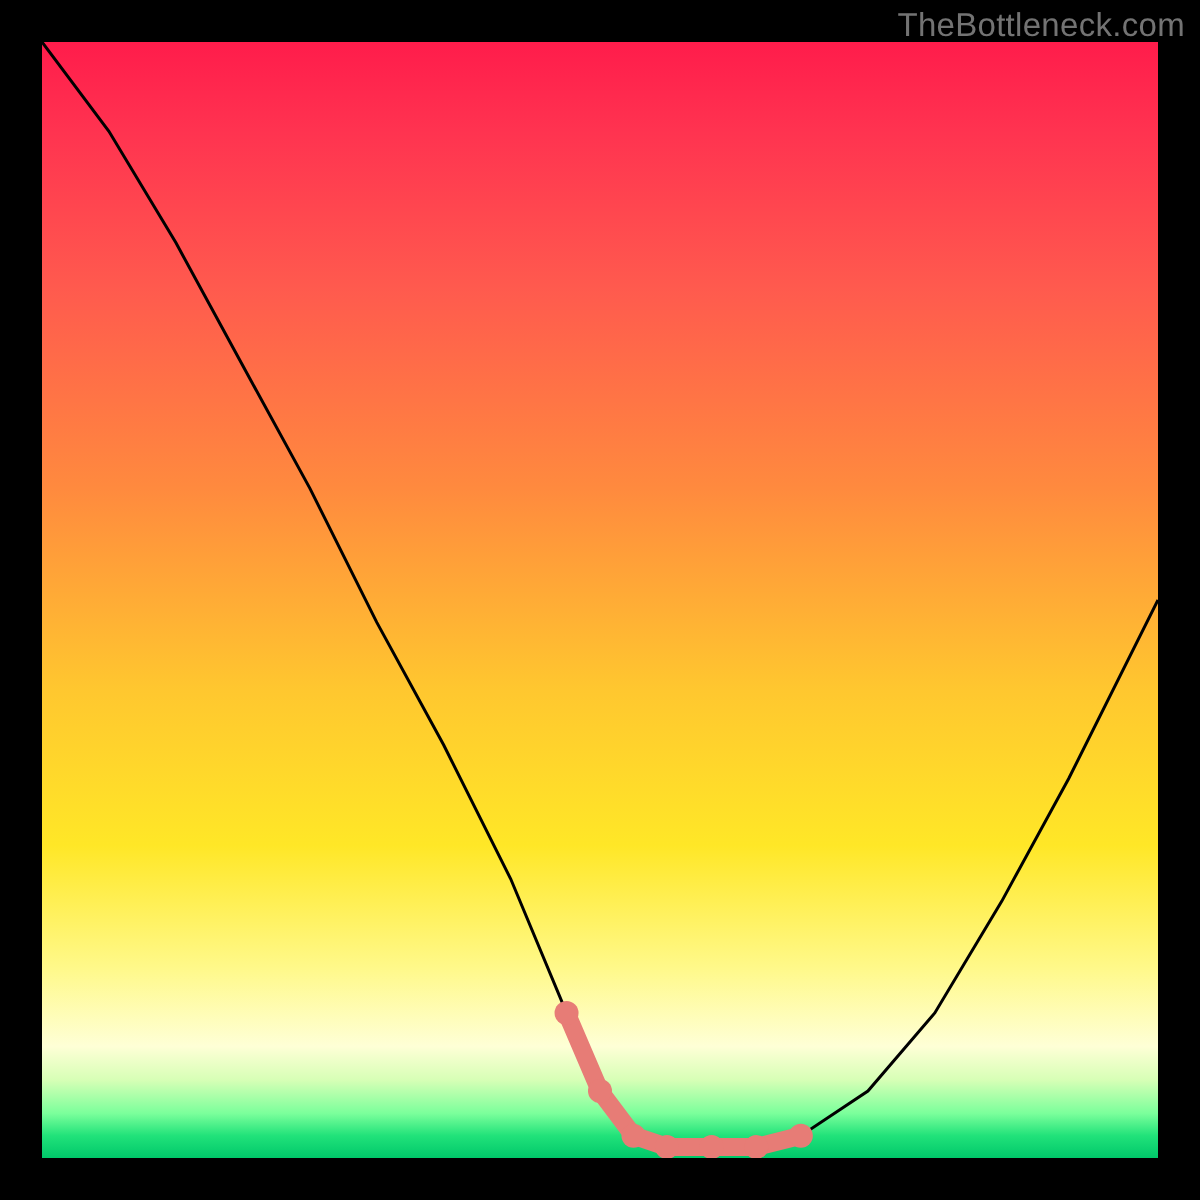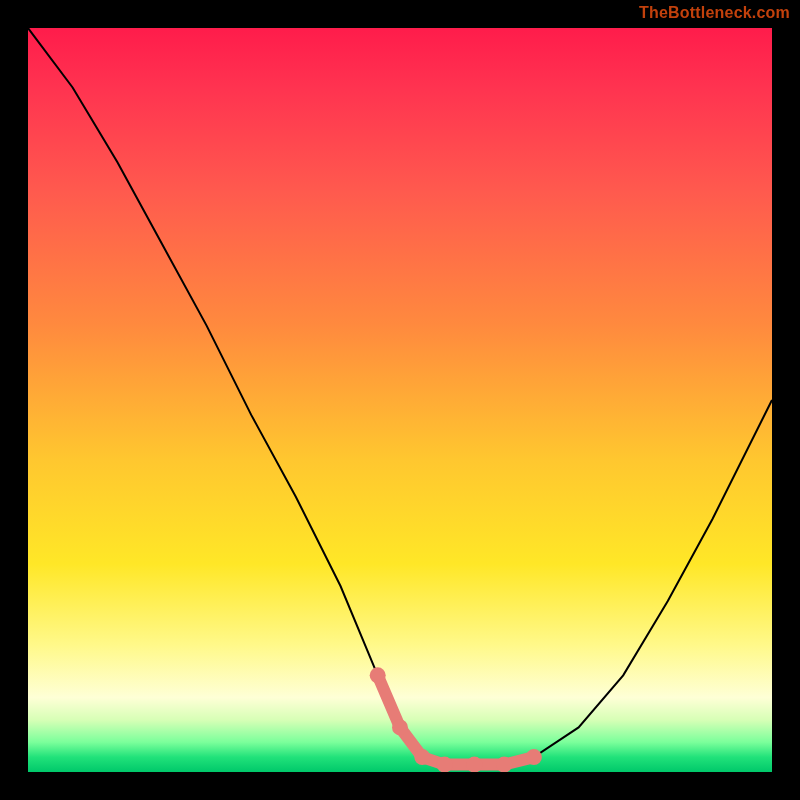--- a/index.html
+++ b/index.html
@@ -14,23 +14,23 @@
   .frame {
     position: relative;
     width: 800px;
     height: 800px;
     background: #000;
   }
   .watermark {
     position: absolute;
     top: 4px;
     right: 10px;
-    color: #c2410c;
-    font-size: 16px;
-    font-weight: 700;
+    color: #737373;
+    font-size: 22px;
+    font-weight: 400;
     letter-spacing: 0.2px;
     z-index: 5;
   }
   .plot-area {
     position: absolute;
     left: 28px;
     top: 28px;
     width: 744px;
     height: 744px;
     

